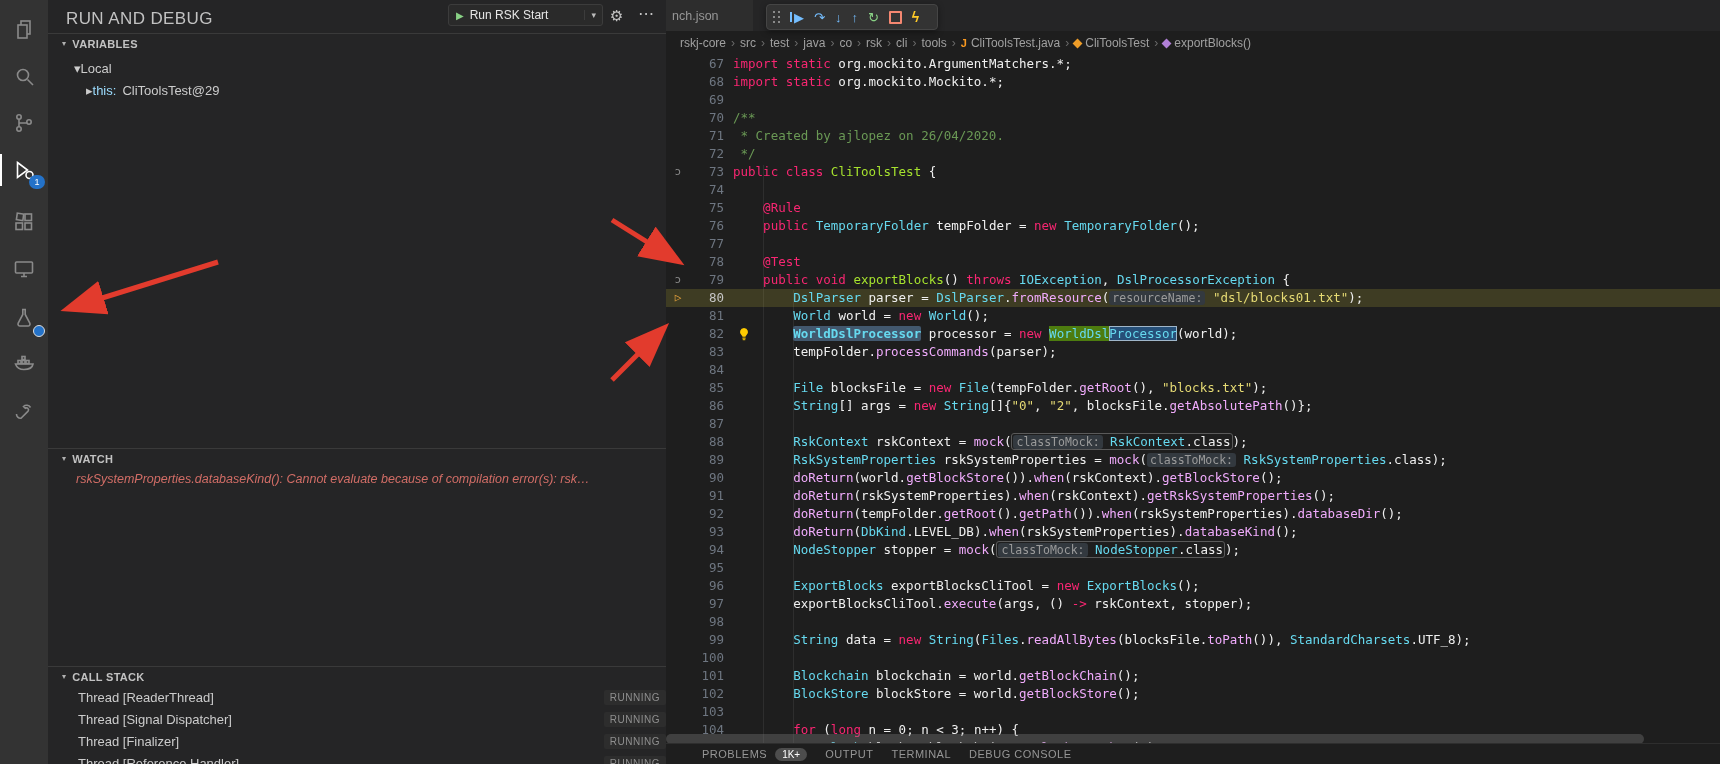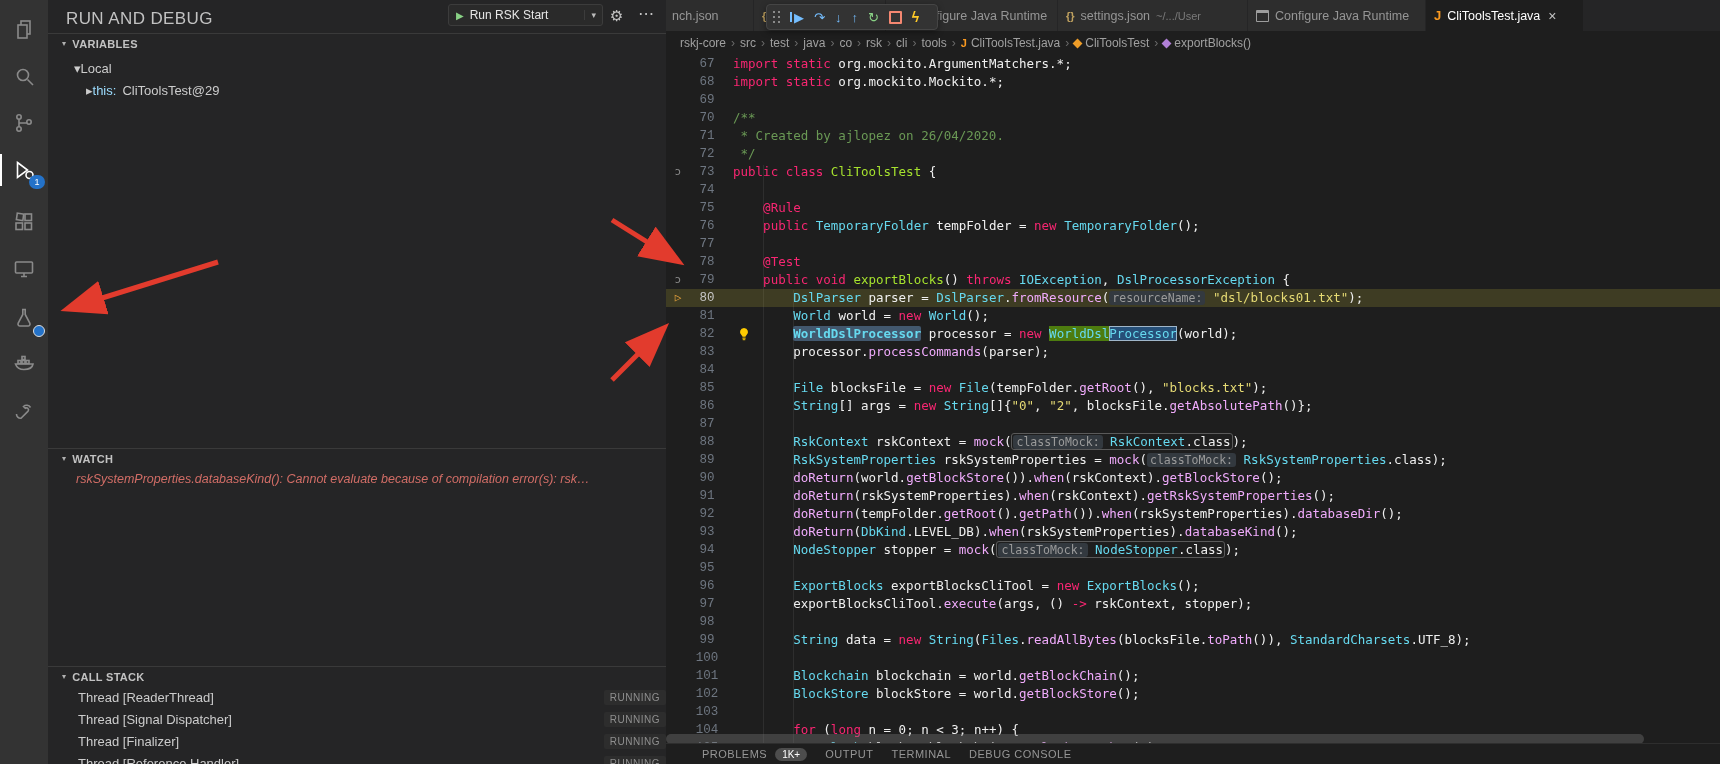--- a/index.html
+++ b/index.html
@@ -33,21 +33,21 @@
   .var-value{color:#cccccc;margin-left:6px;}
   .watch-err{position:absolute;left:28px;right:8px;font-size:12.5px;font-style:italic;color:#d16d66;
              white-space:nowrap;overflow:hidden;}
   #threads{position:absolute;left:0;right:0;top:686px;}
   .thread{position:relative;height:22px;display:flex;align-items:center;font-size:13px;color:#cccccc;padding-left:30px;}
   .tstatus{position:absolute;right:0;font-size:10px;letter-spacing:.5px;color:#8f8f8f;background:#2d2d2d;
            padding:2px 6px;border-radius:2px;margin-left:32px;}
 
   
   .editor{position:absolute;left:666px;top:0;width:1054px;height:764px;background:#1e1e1e;}
-  .tabbar{position:absolute;left:0;top:0;right:0;height:31px;background:#252526;display:flex;overflow:hidden;}
+  .tabbar{position:absolute;left:0;top:0;right:0;height:31px;background:#252526;display:flex;overflow:hidden;flex-direction:column;}
   .tab{height:31px;background:#2d2d2d;border-right:1px solid #252526;display:flex;align-items:center;
        padding:0 8px;box-sizing:border-box;font-size:12.5px;color:#969696;white-space:nowrap;overflow:hidden;flex:none;}
   .tab.clipped{padding-left:6px;}
   .tab.active{background:#1e1e1e;color:#ffffff;}
   .tic{margin-right:6px;flex:none;}
   .tic-braces{color:#bfa15f;font-size:11px;font-weight:700;}
   .tic-java{color:#f89820;font-weight:700;font-size:13px;}
   .tic-window{width:11px;height:8px;border:1px solid #9d9d9d;border-top:3px solid #9d9d9d;border-radius:1px;}
   .tdetail{color:#7a7a7a;font-size:11px;margin-left:6px;}
   .tclose{margin-left:8px;color:#c5c5c5;font-size:14px;}
@@ -76,21 +76,21 @@
   .code{position:absolute;left:0;right:0;top:55px;height:689px;overflow:hidden;
         font-family:"DejaVu Sans Mono","Liberation Mono",monospace;font-size:12.5px;}
   .code > .crow:first-child{margin-top:-12px;}
   .guide{position:absolute;width:1px;background:#2e2e2e;pointer-events:none;}
   .crow{height:18px;line-height:18px;display:flex;position:relative;white-space:pre;color:#f0f0f0;}
   .crow.debug{background:rgba(230,220,60,.16);}
   .crow.debug .cnum{color:#c6c6c6;}
   .cmargin{width:24px;text-align:center;flex:none;color:#8a8a8a;font-size:11px;}
   .cmargin.fold{transform:scaleX(-1);}
   .cmargin.arrow{color:#e8a33d;font-weight:700;font-size:11px;transform:none;}
-  .cnum{width:34px;text-align:center;flex:none;color:#6e7681;font-family:Liberation Mono, monospace;}
+  .cnum{width:34px;text-align:right;flex:none;color:#6e7681;}
   .ctext{padding-left:9px;}
   .bulb{position:absolute;left:72px;top:2px;}
   .t-k{color:#f92672;}
   .t-t{color:#66d9ef;}
   .t-f{color:#f0abfc;}
   .t-s{color:#e6db74;}
   .t-c{color:#6a9955;}
   .t-p{color:#f0f0f0;}
   .t-a{color:#f92672;}
   .t-d{color:#a6e22e;}
@@ -339,21 +339,21 @@
         <div class="crow"><span class="cmargin"></span><span class="cnum">77</span><span class="ctext"></span></div>
         <div class="crow"><span class="cmargin"></span><span class="cnum">78</span><span class="ctext"><span class="t-p">    </span><span class="t-a">@Test</span></span></div>
         <div class="crow"><span class="cmargin fold">c</span><span class="cnum">79</span><span class="ctext"><span class="t-p">    </span><span class="t-k">public</span><span class="t-p"> </span><span class="t-k">void</span><span class="t-p"> </span><span class="t-d">exportBlocks</span><span class="t-p">() </span><span class="t-k">throws</span><span class="t-p"> </span><span class="t-t">IOException</span><span class="t-p">, </span><span class="t-t">DslProcessorException</span><span class="t-p"> {</span></span></div>
         <div class="crow debug"><span class="cmargin arrow">▷</span><span class="cnum">80</span><span class="ctext"><span class="t-p">        </span><span class="t-t">DslParser</span><span class="t-p"> parser = </span><span class="t-t">DslParser</span><span class="t-p">.</span><span class="t-f">fromResource</span><span class="t-p">(</span><span class="t-h">resourceName:</span><span class="t-p"> </span><span class="t-s">"dsl/blocks01.txt"</span><span class="t-p">);</span></span></div>
         <div class="crow"><span class="cmargin"></span><span class="cnum">81</span><span class="ctext"><span class="t-p">        </span><span class="t-t">World</span><span class="t-p"> world = </span><span class="t-k">new</span><span class="t-p"> </span><span class="t-t">World</span><span class="t-p">();</span></span></div>
         <div class="crow"><span class="cmargin"></span><span class="cnum">82</span><span class="ctext"><span class="t-p">        </span><span class="t-o1">WorldDslProcessor</span><span class="t-p"> processor = </span><span class="t-k">new</span><span class="t-p"> </span><span class="t-o2">WorldDsl</span><span class="t-o3">Processor</span><span class="t-p">(world);</span></span><span class="bulb"><svg width="12" height="14" viewBox="0 0 12 14">
               <path d="M6 1a4 4 0 012.4 7.2c-.5.4-.9 1-.9 1.6H4.5c0-.6-.4-1.2-.9-1.6A4 4 0 016 1z" fill="#ffcc00"></path>
               <rect x="4.4" y="10.6" width="3.2" height="1.1" fill="#ffcc00"></rect>
               <rect x="4.7" y="12.2" width="2.6" height="1" fill="#ffcc00"></rect>
             </svg></span></div>
-        <div class="crow"><span class="cmargin"></span><span class="cnum">83</span><span class="ctext"><span class="t-p">        processor.</span><span class="t-f">processCommands</span><span class="t-p">(parser);</span></span></div>
+        <div class="crow"><span class="cmargin"></span><span class="cnum">83</span><span class="ctext"><span class="t-p">        tempFolder.</span><span class="t-f">processCommands</span><span class="t-p">(parser);</span></span></div>
         <div class="crow"><span class="cmargin"></span><span class="cnum">84</span><span class="ctext"></span></div>
         <div class="crow"><span class="cmargin"></span><span class="cnum">85</span><span class="ctext"><span class="t-p">        </span><span class="t-t">File</span><span class="t-p"> blocksFile = </span><span class="t-k">new</span><span class="t-p"> </span><span class="t-t">File</span><span class="t-p">(tempFolder.</span><span class="t-f">getRoot</span><span class="t-p">(), </span><span class="t-s">"blocks.txt"</span><span class="t-p">);</span></span></div>
         <div class="crow"><span class="cmargin"></span><span class="cnum">86</span><span class="ctext"><span class="t-p">        </span><span class="t-t">String</span><span class="t-p">[] args = </span><span class="t-k">new</span><span class="t-p"> </span><span class="t-t">String</span><span class="t-p">[]{</span><span class="t-s">"0"</span><span class="t-p">, </span><span class="t-s">"2"</span><span class="t-p">, blocksFile.</span><span class="t-f">getAbsolutePath</span><span class="t-p">()};</span></span></div>
         <div class="crow"><span class="cmargin"></span><span class="cnum">87</span><span class="ctext"></span></div>
         <div class="crow"><span class="cmargin"></span><span class="cnum">88</span><span class="ctext"><span class="t-p">        </span><span class="t-t">RskContext</span><span class="t-p"> rskContext = </span><span class="t-f">mock</span><span class="t-p">(</span><span class="t-box"><span class="t-h">classToMock:</span><span class="t-p"> </span><span class="t-t">RskContext</span><span class="t-p">.class</span></span><span class="t-p">);</span></span></div>
         <div class="crow"><span class="cmargin"></span><span class="cnum">89</span><span class="ctext"><span class="t-p">        </span><span class="t-t">RskSystemProperties</span><span class="t-p"> rskSystemProperties = </span><span class="t-f">mock</span><span class="t-p">(</span><span class="t-h">classToMock:</span><span class="t-p"> </span><span class="t-t">RskSystemProperties</span><span class="t-p">.class);</span></span></div>
         <div class="crow"><span class="cmargin"></span><span class="cnum">90</span><span class="ctext"><span class="t-p">        </span><span class="t-f">doReturn</span><span class="t-p">(world.</span><span class="t-f">getBlockStore</span><span class="t-p">()).</span><span class="t-f">when</span><span class="t-p">(rskContext).</span><span class="t-f">getBlockStore</span><span class="t-p">();</span></span></div>
         <div class="crow"><span class="cmargin"></span><span class="cnum">91</span><span class="ctext"><span class="t-p">        </span><span class="t-f">doReturn</span><span class="t-p">(rskSystemProperties).</span><span class="t-f">when</span><span class="t-p">(rskContext).</span><span class="t-f">getRskSystemProperties</span><span class="t-p">();</span></span></div>
         <div class="crow"><span class="cmargin"></span><span class="cnum">92</span><span class="ctext"><span class="t-p">        </span><span class="t-f">doReturn</span><span class="t-p">(tempFolder.</span><span class="t-f">getRoot</span><span class="t-p">().</span><span class="t-f">getPath</span><span class="t-p">()).</span><span class="t-f">when</span><span class="t-p">(rskSystemProperties).</span><span class="t-f">databaseDir</span><span class="t-p">();</span></span></div>
         <div class="crow"><span class="cmargin"></span><span class="cnum">93</span><span class="ctext"><span class="t-p">        </span><span class="t-f">doReturn</span><span class="t-p">(</span><span class="t-t">DbKind</span><span class="t-p">.</span><span class="t-n2">LEVEL_DB</span><span class="t-p">).</span><span class="t-f">when</span><span class="t-p">(rskSystemProperties).</span><span class="t-f">databaseKind</span><span class="t-p">();</span></span></div>

